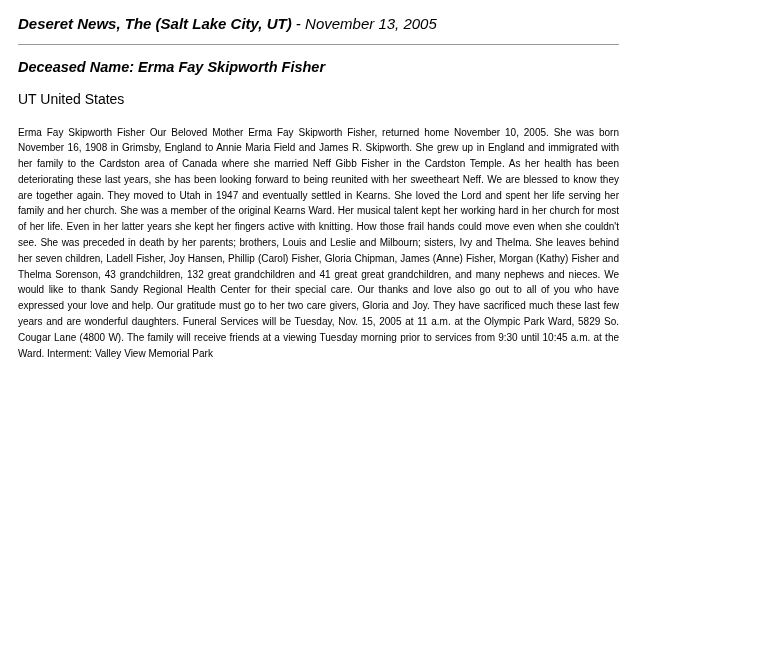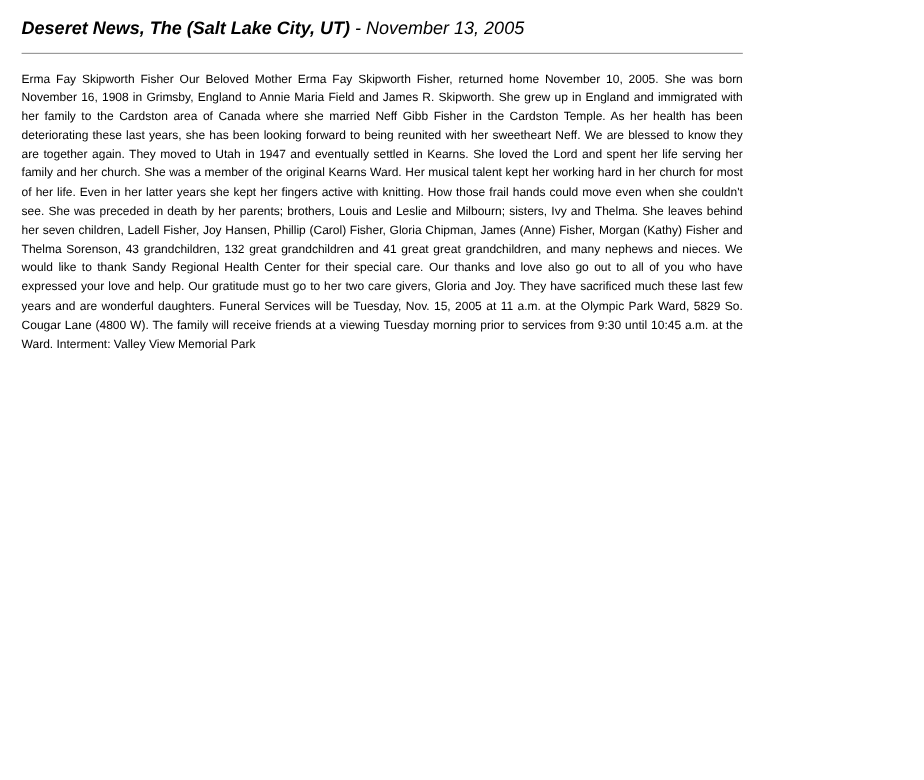--- a/index.html
+++ b/index.html
@@ -64,17 +64,21 @@
 <body>
 
 <div class="page">
 
   <div class="masthead">
     <span class="pub">Deseret News, The (Salt Lake City, UT)</span><span class="sep"> - </span><span class="date">November 13, 2005</span>
   </div>
 
   <hr class="rule">
 
+  <div class="deceased">
+    <span>Deceased Name: </span><span>Erma Fay Skipworth Fisher</span>
+  </div>
 
+  <div class="location">UT United States</div>
 
   <p class="obit-body">Erma Fay Skipworth Fisher Our Beloved Mother Erma Fay Skipworth Fisher, returned home November 10, 2005. She was born November 16, 1908 in Grimsby, England to Annie Maria Field and James R. Skipworth. She grew up in England and immigrated with her family to the Cardston area of Canada where she married Neff Gibb Fisher in the Cardston Temple. As her health has been deteriorating these last years, she has been looking forward to being reunited with her sweetheart Neff. We are blessed to know they are together again. They moved to Utah in 1947 and eventually settled in Kearns. She loved the Lord and spent her life serving her family and her church. She was a member of the original Kearns Ward. Her musical talent kept her working hard in her church for most of her life. Even in her latter years she kept her fingers active with knitting. How those frail hands could move even when she couldn't see. She was preceded in death by her parents; brothers, Louis and Leslie and Milbourn; sisters, Ivy and Thelma. She leaves behind her seven children, Ladell Fisher, Joy Hansen, Phillip (Carol) Fisher, Gloria Chipman, James (Anne) Fisher, Morgan (Kathy) Fisher and Thelma Sorenson, 43 grandchildren, 132 great grandchildren and 41 great great grandchildren, and many nephews and nieces. We would like to thank Sandy Regional Health Center for their special care. Our thanks and love also go out to all of you who have expressed your love and help. Our gratitude must go to her two care givers, Gloria and Joy. They have sacrificed much these last few years and are wonderful daughters. Funeral Services will be Tuesday, Nov. 15, 2005 at 11 a.m. at the Olympic Park Ward, 5829 So. Cougar Lane (4800 W). The family will receive friends at a viewing Tuesday morning prior to services from 9:30 until 10:45 a.m. at the Ward. Interment: Valley View Memorial Park</p>
 
 </div>
 
 </body></html>

